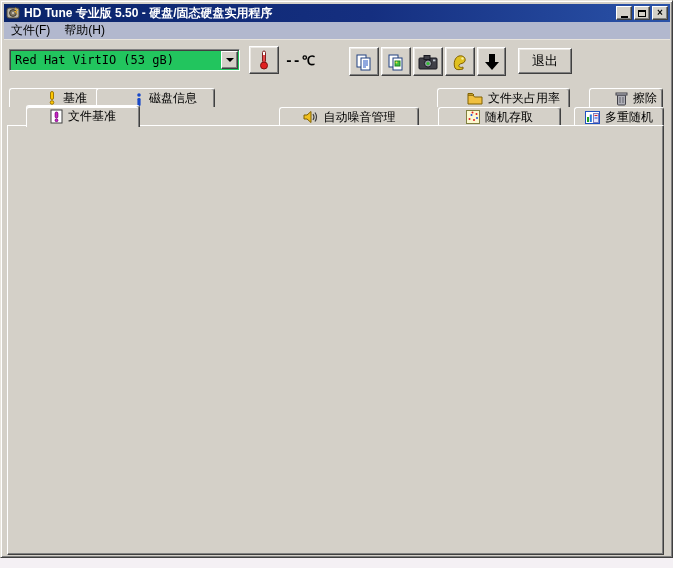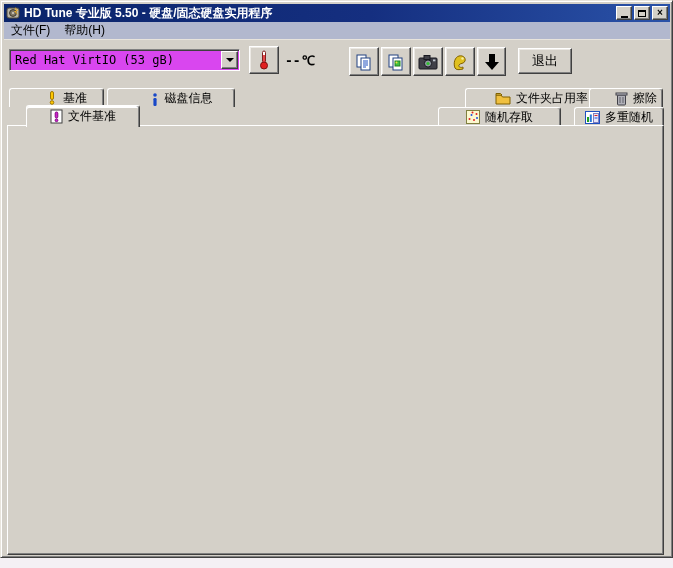--- a/index.html
+++ b/index.html
@@ -15,21 +15,21 @@
   .winbtns { margin-left:auto; display:flex; gap:2px; }
   .winbtn { width:16px; height:14px; background:#D4D0C8; border:1px solid #404040;
     border-top-color:#fff; border-left-color:#fff; box-shadow:inset -1px -1px 0 #808080;
     display:flex; align-items:center; justify-content:center; font-size:10px; font-weight:bold; line-height:1; }
   .glyph-min { width:7px; height:2px; background:#000; margin-top:7px; }
   .glyph-max { width:8px; height:7px; border:1px solid #000; border-top-width:2px; }
   .menubar { position:absolute; left:3px; top:21px; width:666px; height:17px; background:#B2B8CE;
     display:flex; align-items:center; }
   .menuitem { padding:1px 7px; }
   .toolbar { position:absolute; left:3px; top:38px; width:666px; height:43px; background:#D4D0C8; border-top:1px solid #E8E4DC; }
-  .combo { position:absolute; background:#d946ef; border:1px solid #808080; border-bottom-color:#fff; border-right-color:#fff;
+  .combo { position:absolute; background:#22c55e; border:1px solid #808080; border-bottom-color:#fff; border-right-color:#fff;
     box-shadow: inset 1px 1px 0 #404040; display:flex; align-items:center; }
   .combo .val { padding-left:5px; font-family:"DejaVu Sans Mono", monospace; font-size:12px; white-space:nowrap; overflow:hidden; }
   .combo .drop { position:absolute; right:1px; top:1px; bottom:1px; width:17px; background:#D4D0C8;
     border:1px solid #404040; border-top-color:#fff; border-left-color:#fff; box-shadow:inset -1px -1px 0 #808080;
     display:flex; align-items:center; justify-content:center; }
   .tri-down { width:0; height:0; border:4px solid transparent; border-top:4px solid #000; margin-top:4px; }
   .tri-up-s { width:0; height:0; border:3px solid transparent; border-bottom:4px solid #000; margin-bottom:2px; }
   .tri-down-s { width:0; height:0; border:3px solid transparent; border-top:4px solid #000; margin-top:2px; }
   .tbtn { position:absolute; background:#D4D0C8; border:1px solid #404040; border-top-color:#fff; border-left-color:#fff;
     box-shadow:inset -1px -1px 0 #808080, inset 1px 1px 0 #ECE9E4; display:flex; align-items:center; justify-content:center; }
@@ -156,28 +156,28 @@
     <span>退出</span>
   </div>
 
   <div class="tab tabr1" style="left:8px; width:95px;">
     <svg width="12" height="14" viewBox="0 0 12 14">
       <rect x="4.5" y="0.5" width="3" height="8" rx="1.5" fill="#FFC800" stroke="#A07800"></rect>
       <circle cx="6" cy="11.5" r="1.8" fill="#FFC800" stroke="#A07800"></circle>
     </svg>
     <span>基准</span>
   </div>
-  <div class="tab tabr1" style="left:106px; width:128px;align-items:flex-end;">
+  <div class="tab tabr1" style="left:95px; width:119px;align-items:flex-end;">
     <svg width="10" height="14" viewBox="0 0 10 14">
       <circle cx="5" cy="2" r="1.8" fill="#1848C8"></circle>
       <rect x="3.4" y="5" width="3.2" height="8" rx="1.2" fill="#1848C8"></rect>
     </svg>
     <span>磁盘信息</span>
   </div>
-  <div class="tab tabr1" style="left:464px; width:133px;">
+  <div class="tab tabr1" style="left:436px; width:133px;">
     <svg width="16" height="13" viewBox="0 0 16 13">
       <path d="M1 3 L6 3 L7.5 5 L15 5 L15 12 L1 12 Z" fill="#F0C040" stroke="#806000"></path>
       <path d="M1 3 L1 1.5 L5.5 1.5 L7 3 Z" fill="#F8D860" stroke="#806000"></path>
     </svg>
     <span>文件夹占用率</span>
   </div>
   <div class="tab tabr1" style="left:588px; width:74px;">
     <svg width="13" height="15" viewBox="0 0 13 15">
       <rect x="2.5" y="4" width="8" height="10" rx="1" fill="#B0B0B8" stroke="#404048"></rect>
       <rect x="1" y="2" width="11" height="2" fill="#C8C8D0" stroke="#404048"></rect>
@@ -187,20 +187,28 @@
     <span>擦除</span>
   </div>
 
   <div class="tab active" style="left:25px; width:114px;">
     <svg width="13" height="15" viewBox="0 0 13 15">
       <rect x="1" y="1" width="11" height="13" fill="#fff" stroke="#404040"></rect>
       <rect x="5.2" y="3" width="2.6" height="6" rx="1.2" fill="#D020D0" stroke="#801080"></rect>
       <circle cx="6.5" cy="11.3" r="1.4" fill="#D020D0" stroke="#801080"></circle>
     </svg>
     <span>文件基准</span>
+  </div>
+  <div class="tab tabr2" style="left:278px; width:140px;">
+    <svg width="16" height="14" viewBox="0 0 16 14">
+      <polygon points="1,5 4,5 8,1.5 8,12.5 4,9 1,9" fill="#F0C020" stroke="#806000"></polygon>
+      <path d="M10 4 Q12 7 10 10" fill="none" stroke="#404040" stroke-width="1.2"></path>
+      <path d="M12 2.5 Q15 7 12 11.5" fill="none" stroke="#404040" stroke-width="1.2"></path>
+    </svg>
+    <span>自动噪音管理</span>
   </div>
   <div class="tab tabr2" style="left:437px; width:123px;">
     <svg width="14" height="14" viewBox="0 0 14 14">
       <rect x="0.5" y="0.5" width="13" height="13" fill="#FCF8D0" stroke="#808040"></rect>
       <circle cx="3.5" cy="9" r="1" fill="#E02020"></circle>
         <circle cx="5.5" cy="5" r="1" fill="#2050E0"></circle>
       <circle cx="8" cy="10" r="1" fill="#E02020"></circle>
         <circle cx="10.5" cy="4" r="1" fill="#E02020"></circle>
       <circle cx="11" cy="8" r="1" fill="#2050E0"></circle>
         <circle cx="6.5" cy="2.5" r="1" fill="#E02020"></circle>

